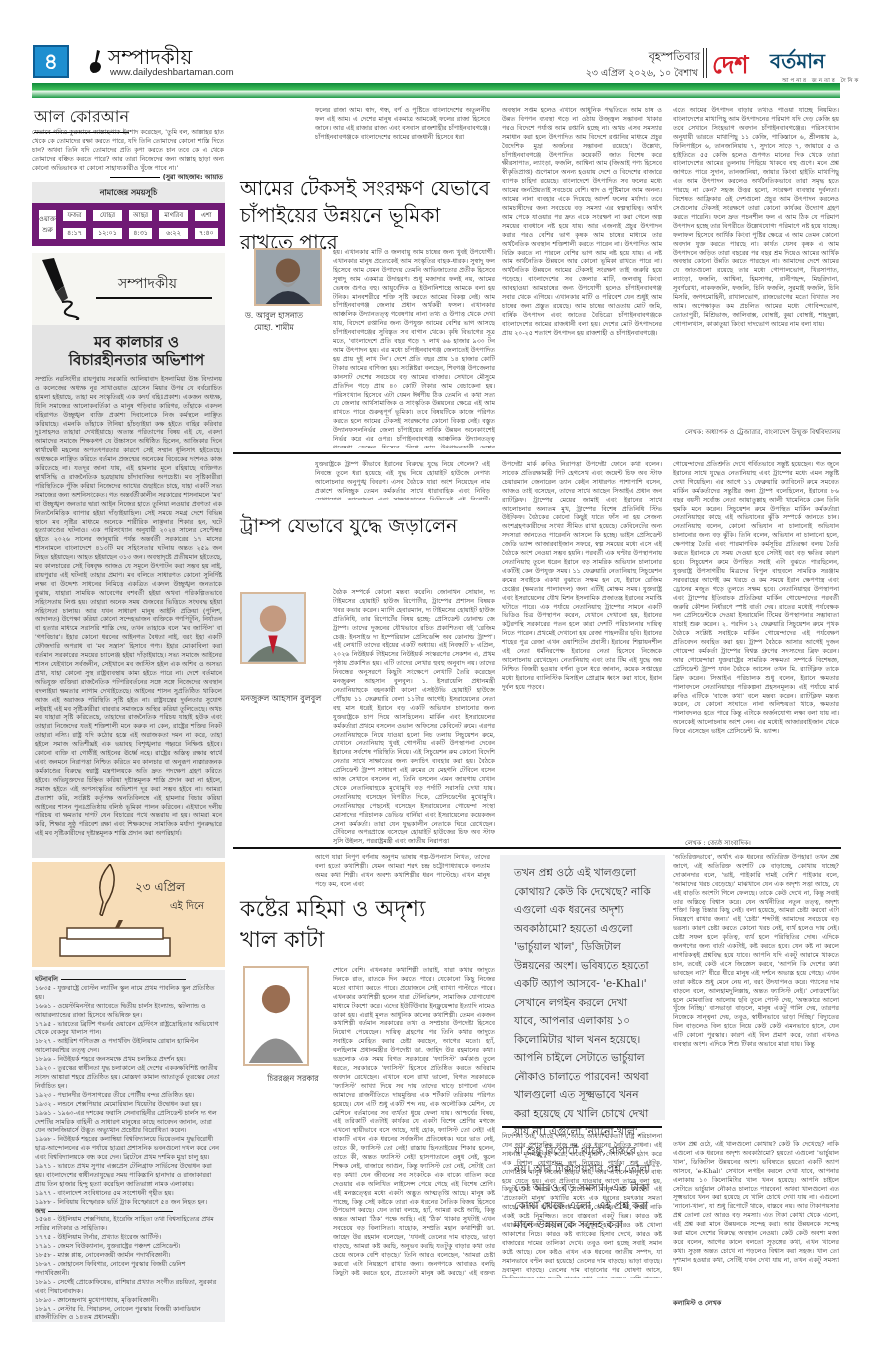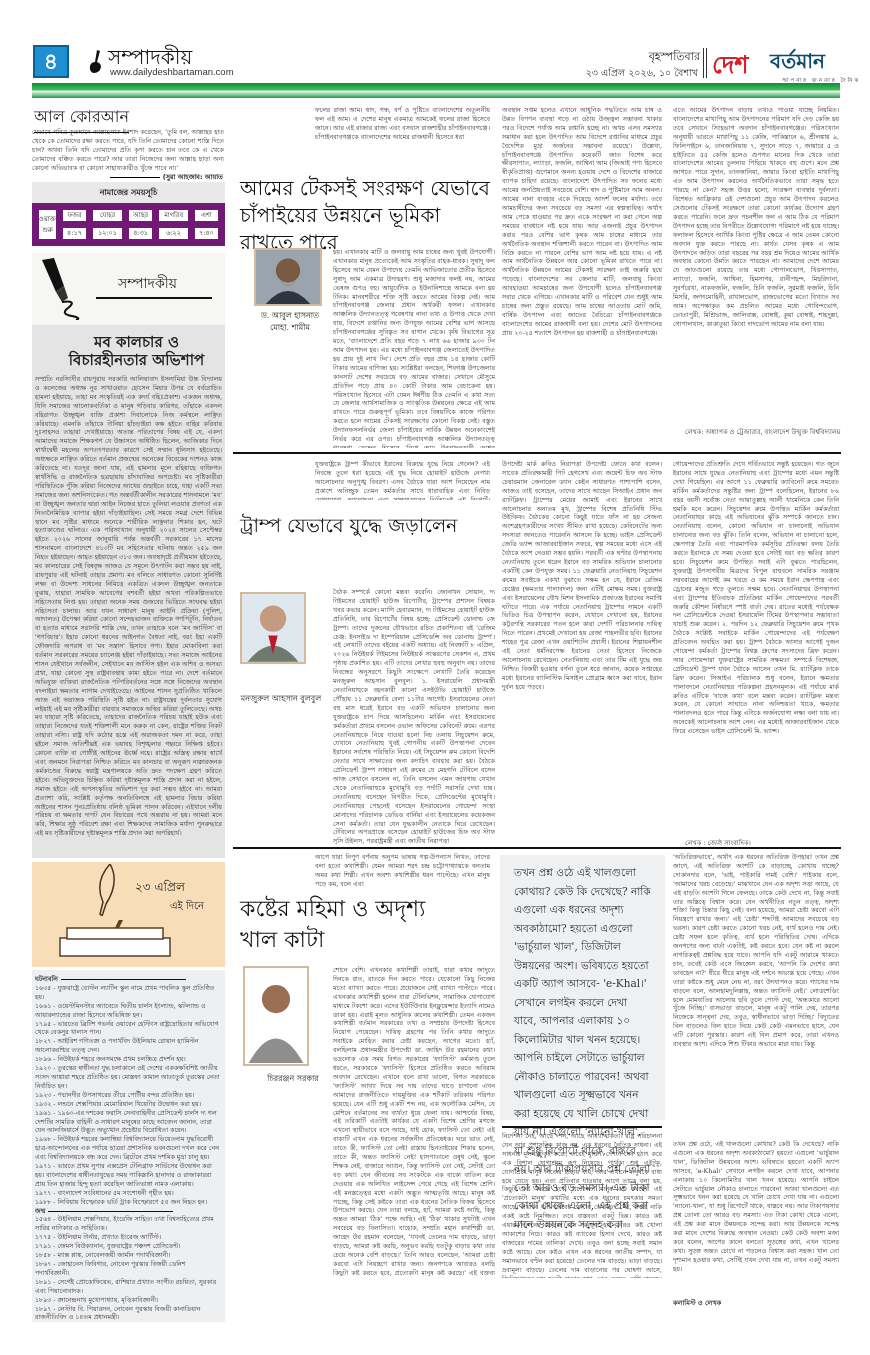--- a/index.html
+++ b/index.html
@@ -156,21 +156,21 @@
   <div>আমের টেকসই সংরক্ষণ যেভাবে</div>
   <div>চাঁপাইয়ের উন্নয়নে ভূমিকা রাখতে পারে</div>
 </div>
 <div class="abs photo" style="left:254px;top:248px;width:68px;height:58px;background:#9aa4ac">
   <svg viewBox="0 0 68 58" width="64" height="54">
       <circle cx="34" cy="22" r="13" fill="#7a5a43"></circle>
       <path d="M10 58 Q34 30 58 58 Z" fill="#2e3440"></path>
       <path d="M22 28 Q34 46 46 28 Q40 40 34 40 Q28 40 22 28Z" fill="#999"></path>
     </svg>
 </div>
-<div class="abs caption" style="left:240px;top:310px;width:100px;line-height:12px">
+<div class="abs caption" style="left:224px;top:310px;width:100px;line-height:12px">
   <div>ড. আবুল হাসনাত</div>
   <div>মোহা. শামীম</div>
 </div>
 <div class="abs col-text" style="left:333px;top:248px;width:162px;height:200px">হয়। এখানকার মাটি ও জলবায়ু আম চাষের জন্য খুবই উপযোগী। এখানকার মানুষ প্রত্যেকেই আম সংস্কৃতির বাহক-ধারক। সুস্বাদু ফল হিসেবে আম যেমন উপাদেয় তেমনি আভিজাত্যের প্রতীক হিসেবে সুস্বাদু আম একমাত্র উদাহরণ। শুধু মজাদার ফলই নয়, আমের ভেষজ গুণও বহু। আয়ুর্বেদিক ও ইউনানিশাস্ত্রে আমকে বলা হয় টনিক। মানবশরীরে শক্তি সৃষ্টি করতে আমের বিকল্প নেই। আম চাঁপাইনবাবগঞ্জ জেলার প্রধান অর্থকরী ফসল। এখানকার আঞ্চলিক উদ্যানতত্ত্ব গবেষণার নানা তথ্য ও উপাত্ত থেকে দেখা যায়, বিদেশে রপ্তানির জন্য উপযুক্ত আমের বেশির ভাগ আসছে চাঁপাইনবাবগঞ্জের সুবিস্তৃত সব বাগান থেকে। কৃষি বিভাগের সূত্র মতে, 'বাংলাদেশে প্রতি বছর গড়ে ৭ লাখ ৬৬ হাজার ৯৩০ টন আম উৎপাদন হয়। এর মধ্যে চাঁপাইনবাবগঞ্জ জেলাতেই উৎপাদিত হয় প্রায় দুই লাখ টন'। দেশে প্রতি বছর প্রায় ১৪ হাজার কোটি টাকার আমের বাণিজ্য হয়। সংশ্লিষ্টরা বলছেন, শিবগঞ্জ উপজেলার কানসাট দেশের সবচেয়ে বড় আমের বাজার। সেখানে মৌসুমে প্রতিদিন গড়ে প্রায় ৪০ কোটি টাকার আম বেচাকেনা হয়। পরিসংখ্যান হিসেবে এটা যেমন ঈর্ষণীয় ঠিক তেমনি এ কথা সত্য যে জেলার আর্থসামাজিক ও সাংস্কৃতিক উন্নয়নের ক্ষেত্রে এই আম রাখতে পারে গুরুত্বপূর্ণ ভূমিকা। তবে বিষয়টিকে কাজে পরিণত করতে হলে আমের টেকসই সংরক্ষণের কোনো বিকল্প নেই। বস্তুত উদ্যানফসলনির্ভর জেলা চাঁপাইয়ের সার্বিক উন্নয়ন অনেকাংশেই নির্ভর করে এর ওপর। চাঁপাইনবাবগঞ্জ আঞ্চলিক উদ্যানতত্ত্ব গবেষণা কেন্দ্রের হিসেবে 'বিশ্বে আম উৎপাদনকারী দেশের তালিকায় বাংলাদেশের</div>
 <div class="abs col-text" style="left:502px;top:106px;width:160px;height:342px">অবস্থান সপ্তম হলেও এখানে আধুনিক পদ্ধতিতে আম চাষ ও উন্নত বিপণন ব্যবস্থা গড়ে না ওঠায় উজ্জ্বল সম্ভাবনা থাকার পরও বিদেশে পর্যাপ্ত আম রপ্তানি হচ্ছে না। অথচ এসব সমস্যার সমাধান করা হলে উৎপাদিত আম বিদেশে রপ্তানির মাধ্যমে প্রচুর বৈদেশিক মুদ্রা অর্জনের সম্ভাবনা রয়েছে'। উল্লেখ্য, চাঁপাইনবাবগঞ্জে উৎপাদিত কয়েকটি জাত বিশেষ করে ক্ষীরসাপাত, ল্যাংড়া, ফজলি, আশ্বিনা আম (জিআই পণ্য হিসেবে স্বীকৃতিপ্রাপ্ত) গুণেমানে অনন্য হওয়ায় দেশে ও বিদেশের বাজারে ব্যাপক চাহিদা রয়েছে। বাংলাদেশে উৎপাদিত সব ফলের মধ্যে আমের জনপ্রিয়তাই সবচেয়ে বেশি। স্বাদ ও পুষ্টিমানে আম অনন্য। আমের নানা ব্যবহার একে দিয়েছে আদর্শ ফলের মর্যাদা। তবে আমচাষীদের জন্য সবচেয়ে বড় সমস্যা এর স্বল্পস্থায়িত্ব। অর্থাৎ আম পেকে যাওয়ার পর দ্রুত একে সংরক্ষণ না করা গেলে অল্প সময়ের ব্যবধানে নষ্ট হয়ে যায়। আর এজন্যই প্রচুর উৎপাদন করার পরও বেশির ভাগ কৃষক আম চাষের মাধ্যমে তার অর্থনৈতিক অবস্থান শক্তিশালী করতে পারেন না। উৎপাদিত আম বিক্রি করতে না পারলে বেশির ভাগ আম নষ্ট হয়ে যায়। এ নষ্ট আম অর্থনৈতিক উন্নয়নে আর কোনো ভূমিকা রাখতে পারে না। অর্থনৈতিক উন্নয়নে আমের টেকসই সংরক্ষণ তাই জরুরি হয়ে পড়েছে। বাংলাদেশের সব জেলার মাটি, জলবায়ু কিংবা আবহাওয়া আমচাষের জন্য উপযোগী হলেও চাঁপাইনবাবগঞ্জ সবার থেকে এগিয়ে। এখানকার মাটি ও পরিবেশ যেন শুধুই আম চাষের জন্য প্রস্তুত রয়েছে। আম চাষের আওতায় মোট জমি, বার্ষিক উৎপাদন এবং জাতের বৈচিত্র্যে চাঁপাইনবাবগঞ্জকে বাংলাদেশের আমের রাজধানী বলা হয়। দেশের মোট উৎপাদনের প্রায় ২০-২৫ শতাংশ উৎপাদন হয় রাজশাহী ও চাঁপাইনবাবগঞ্জে।</div>
 <div class="abs col-text" style="left:673px;top:106px;width:166px;height:318px">এতে আমের উৎপাদন বাড়ার তথ্যও পাওয়া যাচ্ছে নিয়মিত। বাংলাদেশের মাথাপিছু আম উৎপাদনের পরিমাণ যদি দেড় কেজি হয় তবে সেখানে সিংহভাগ অবদান চাঁপাইনবাবগঞ্জের। পরিসংখ্যান অনুযায়ী ভারতে মাথাপিছু ১১ কেজি, পাকিস্তানে ৬, শ্রীলঙ্কায় ৯, ফিলিপাইনে ৬, তানজানিয়ায় ৭, সুদানে সাড়ে ৭, জায়ারে ৫ ও হাইতিতে ৫৫ কেজি হলেও গুণগত মানের দিক থেকে তারা বাংলাদেশের আমের তুলনায় পিছিয়ে থাকবে বহু গুণে। মনে প্রশ্ন জাগতে পারে সুদান, তানজানিয়া, জায়ার কিংবা হাইতি মাথাপিছু এত আম উৎপাদন করলেও অর্থনৈতিকভাবে তারা সমৃদ্ধ হতে পারছে না কেন? সহজ উত্তর হলো, সংরক্ষণ ব্যবস্থার দুর্বলতা। বিশেষত আফ্রিকার ওই দেশগুলো প্রচুর আম উৎপাদন করলেও সেগুলোর টেকসই সংরক্ষণে তারা কোনো কার্যকর উদ্যোগ গ্রহণ করতে পারেনি। ফলে দ্রুত পচনশীল ফল এ আম ঠিক যে পরিমাণ উৎপাদন হচ্ছে তার বিপরীতে উল্লেখযোগ্য পরিমাণে নষ্ট হয়ে যাচ্ছে। ফলাফল হিসেবে আর্থিক কিংবা পুষ্টির ক্ষেত্রে এ আম তেমন কোনো অবদান যুক্ত করতে পারছে না। কার্যত যেসব কৃষক এ আম উৎপাদনে জড়িত তারা বছরের পর বছর শ্রম দিয়েও আমের আর্থিক অবস্থার কোনো উন্নতি করতে পারছেন না। আমাদের দেশে আমের যে জাতগুলো রয়েছে তার মধ্যে গোপালভোগ, খিরসাপাত, ল্যাংড়া, ফজলি, আশ্বিনা, হিমসাগর, রানীপছন্দ, মিছরিদানা, সুবর্ণরেখা, নাকফজলি, ফজলি, চিনি ফজলি, সুরমাই ফজলি, চিনি মিসরি, জগৎমোহিনী, রাখালভোগ, রাজভোগের মতো বিখ্যাত সব আম। অপেক্ষাকৃত কম প্রচলিত আমের মধ্যে গোবিন্দভোগ, তোতাপুরী, মিশ্রিভাজ, জালিবাক্স, বোম্বাই, কুয়া বোম্বাই, শাহদুল্লা, গোপালখাস, কাকাতুয়া কিংবা দাদভোগ আমের নাম বলা যায়।</div>
 <div class="abs sig" style="left:685px;top:427px;width:160px">লেখক: অধ্যাপক ও ট্রেজারার, বাংলাদেশ উন্মুক্ত বিশ্ববিদ্যালয়</div>
 
 <div class="abs divider" style="left:233px;top:452px;width:608px"></div>
 

